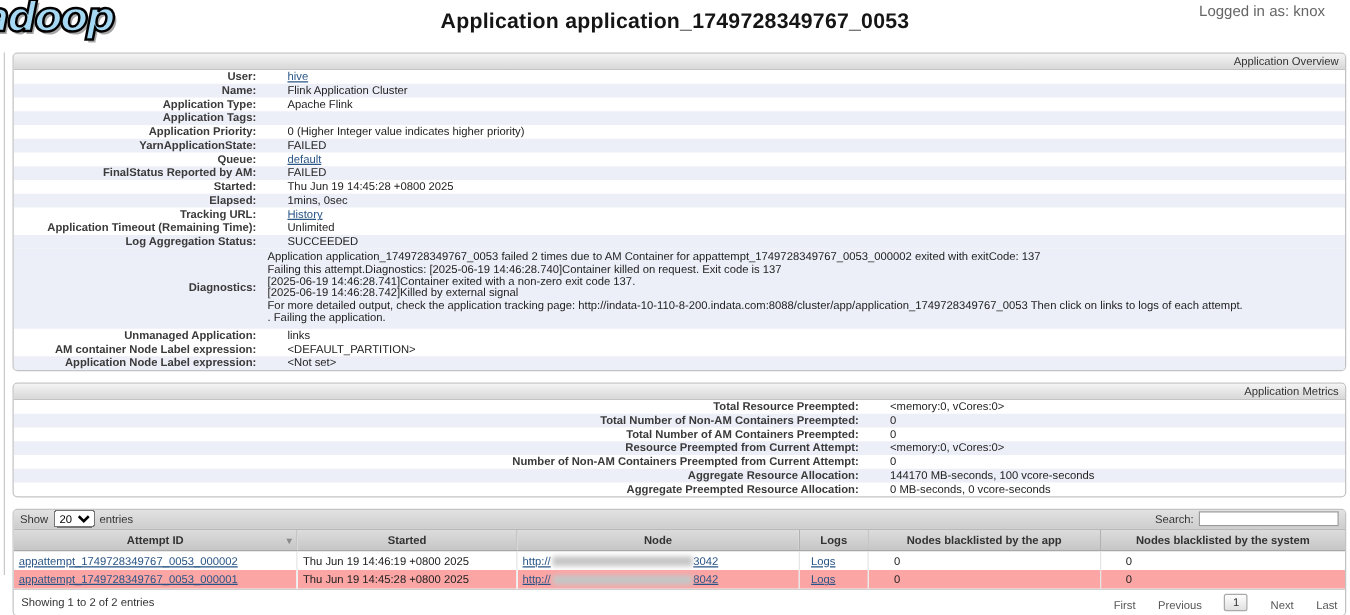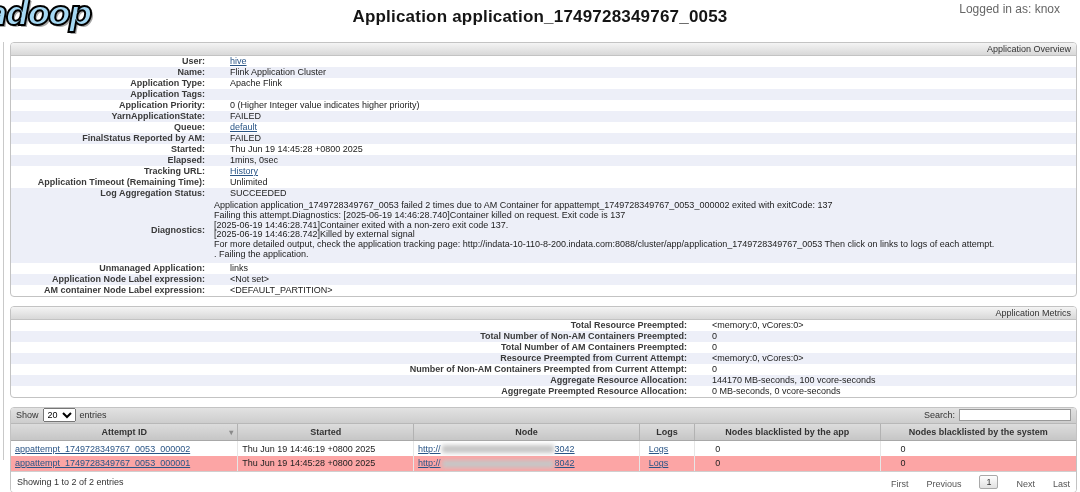--- a/index.html
+++ b/index.html
@@ -176,27 +176,27 @@
         <div>[2025-06-19 14:46:28.742]Killed by external signal</div>
         <div>For more detailed output, check the application tracking page: http://indata-10-110-8-200.indata.com:8088/cluster/app/application_1749728349767_0053 Then click on links to logs of each attempt.</div>
         <div>. Failing the application.</div>
       </div>
     </div>
 
     <div class="kv">
       <span class="k">Unmanaged Application:</span>
       <span class="v">links</span>
     </div>
+    <div class="kv">
+      <span class="k">AM container Node Label expression:</span>
+      <span class="v">&lt;DEFAULT_PARTITION&gt;</span>
+    </div>
     <div class="kv stripe">
       <span class="k">Application Node Label expression:</span>
       <span class="v">&lt;Not set&gt;</span>
-    </div>
-    <div class="kv">
-      <span class="k">AM container Node Label expression:</span>
-      <span class="v">&lt;DEFAULT_PARTITION&gt;</span>
     </div>
   </div>
 
   <div class="section metrics">
     <div class="section-hd">Application Metrics</div>
 
     <div class="kv">
       <span class="k">Total Resource Preempted:</span>
       <span class="v">&lt;memory:0, vCores:0&gt;</span>
     </div>

